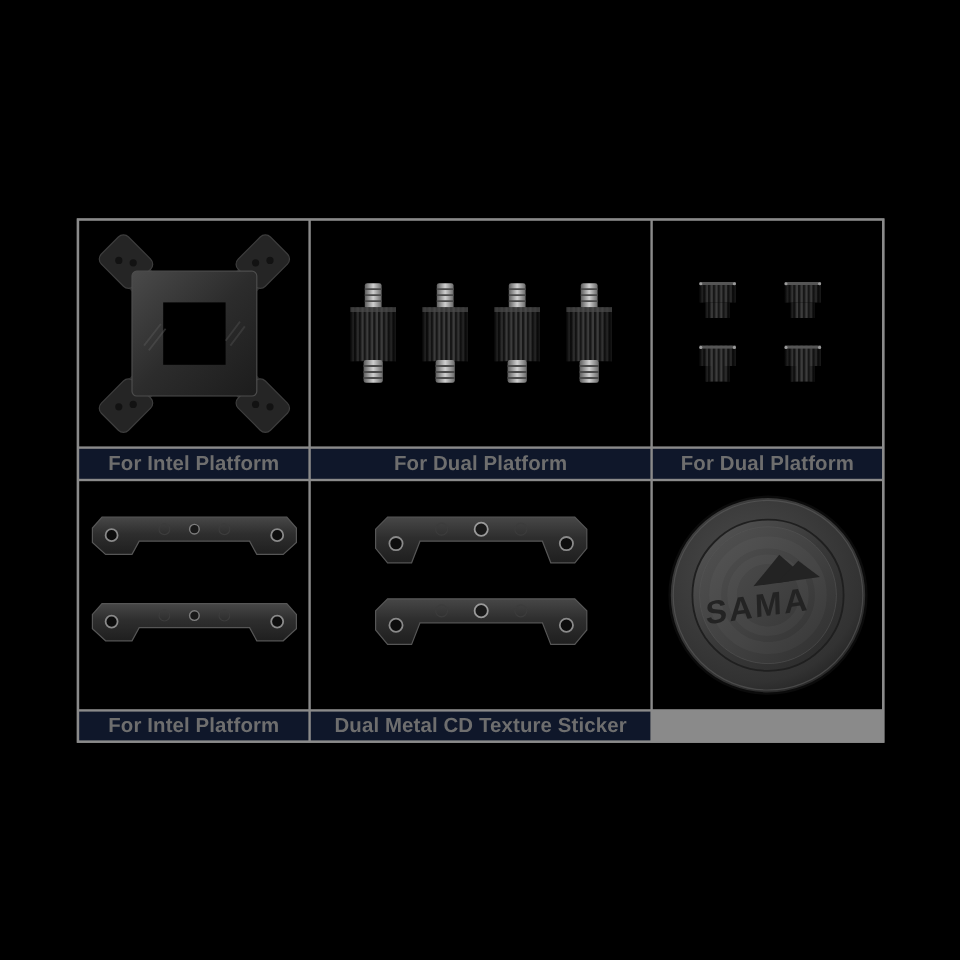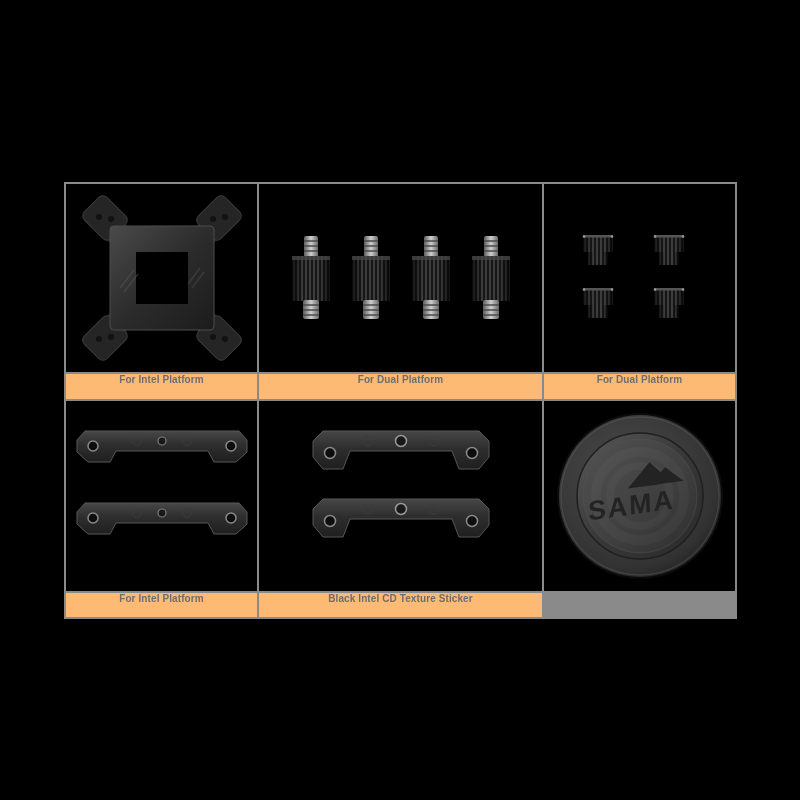--- a/index.html
+++ b/index.html
@@ -21,27 +21,27 @@
     background:var(--grid-line,#8a8a8a);
   }
   .cell{
     background:#000;
     display:flex;
     align-items:center;
     justify-content:center;
     overflow:hidden;
   }
   .label-cell{
-    background:#fdba74;
+    background:#0f172a;
     display:flex;
-    align-items:flex-start;
+    align-items:center;
     justify-content:center;
     color:var(--label-color,#6e6e6e);
     font-weight:bold;
-    font-size:10px;
+    font-size:17px;
     white-space:nowrap;
     letter-spacing:.1px;
   }
   svg{display:block;}
 </style>
 </head>
 <body style="background: rgb(0, 0, 0);">
 
 <div class="accessory-grid">
 
@@ -230,16 +230,16 @@
         <polygon points="104,86 124,70 140,86"></polygon>
         <text x="96" y="112" text-anchor="middle" font-family="Liberation Sans, sans-serif" font-weight="bold" font-size="27" letter-spacing="2" transform="skewX(-6)">SAMA</text>
       </g>
     </svg>
   </div>
 
   <div class="label-cell">
     <span>For Intel Platform</span>
   </div>
   <div class="label-cell">
-    <span>Black Intel CD Texture Sticker</span>
+    <span>Dual Metal CD Texture Sticker</span>
   </div>
 
 </div>
 
 </body></html>

